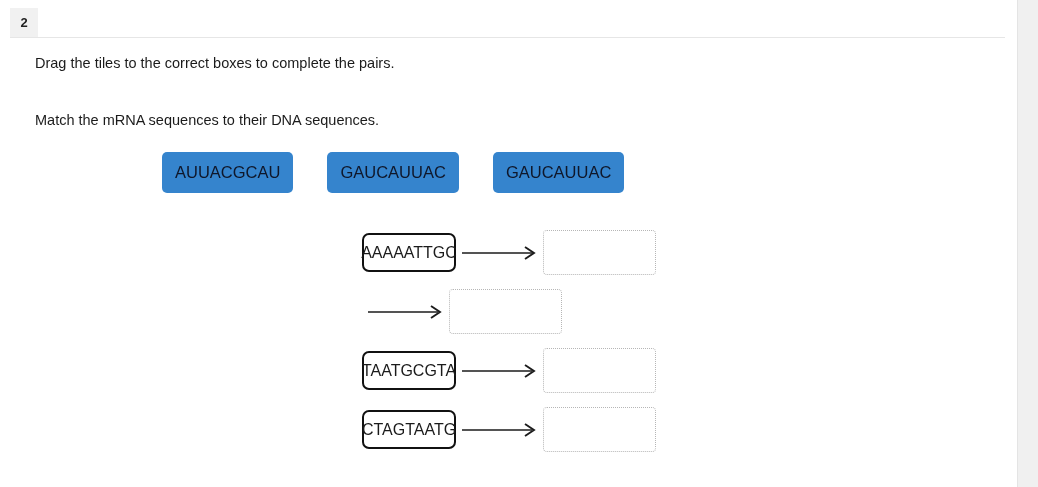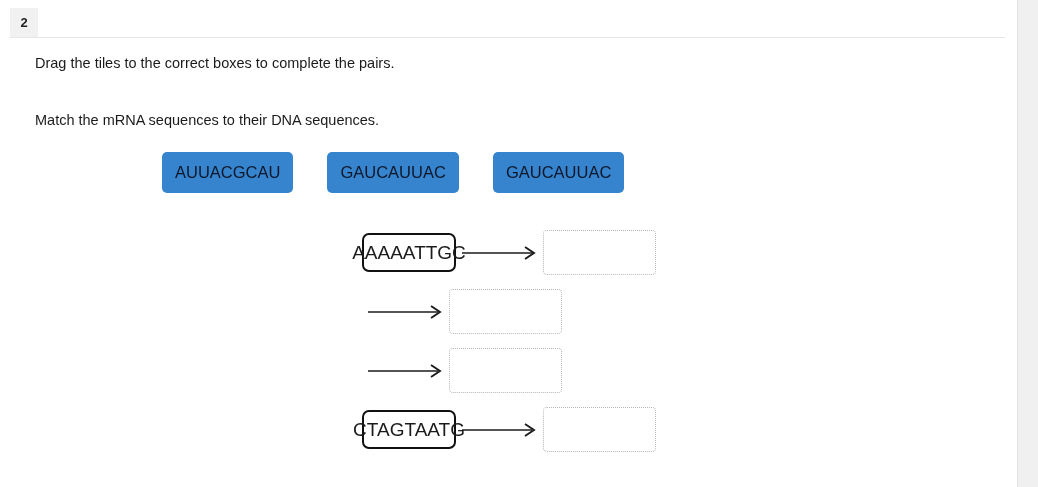--- a/index.html
+++ b/index.html
@@ -137,21 +137,21 @@
   }
   .dna-box {
     width: 94px;
     height: 39px;
     border: 2px solid #111111;
     border-radius: 7px;
     background: #ffffff;
     display: flex;
     align-items: center;
     justify-content: center;
-    font-size: 19px;
+    font-size: 16px;
     color: #1b1b1b;
     box-sizing: border-box;
     white-space: nowrap;
   }
   .arrow {
     width: 81px;
     height: 14px;
     margin-left: 6px;
     flex: 0 0 auto;
     display: block;
@@ -200,20 +200,21 @@
 
     <div class="match-row">
       <svg class="arrow" viewBox="0 0 81 14">
         <line x1="0" y1="7" x2="70" y2="7" stroke="#1b1b1b" stroke-width="1.3"></line>
         <polyline points="63,1 72,7 63,13" fill="none" stroke="#1b1b1b" stroke-width="1.9"></polyline>
       </svg>
       <div class="drop-box"></div>
     </div>
 
     <div class="match-row">
+      <div class="dna-box">TAATGCGTA</div>
       <svg class="arrow" viewBox="0 0 81 14">
         <line x1="0" y1="7" x2="70" y2="7" stroke="#1b1b1b" stroke-width="1.3"></line>
         <polyline points="63,1 72,7 63,13" fill="none" stroke="#1b1b1b" stroke-width="1.9"></polyline>
       </svg>
       <div class="drop-box"></div>
     </div>
 
     <div class="match-row">
       <div class="dna-box">CTAGTAATG</div>
       <svg class="arrow" viewBox="0 0 81 14">

